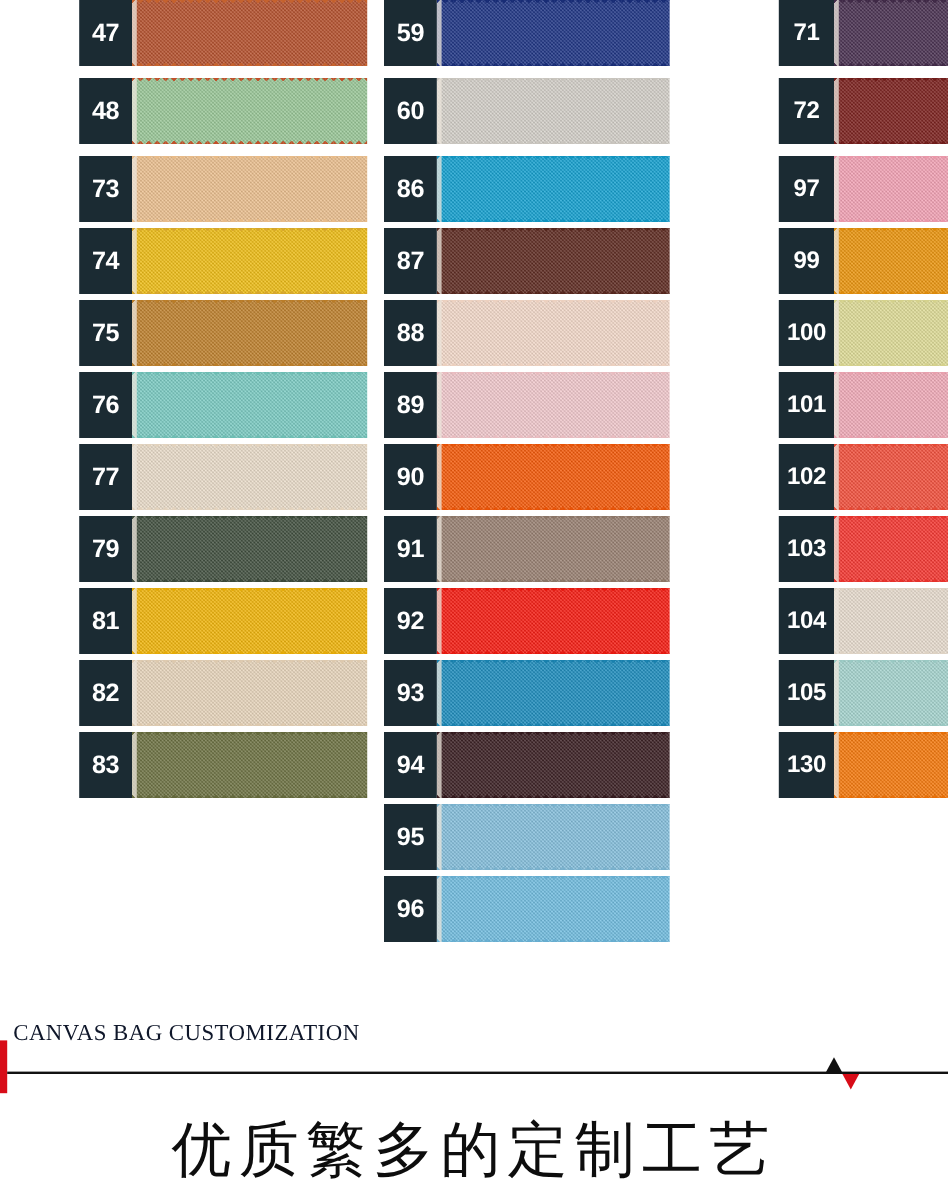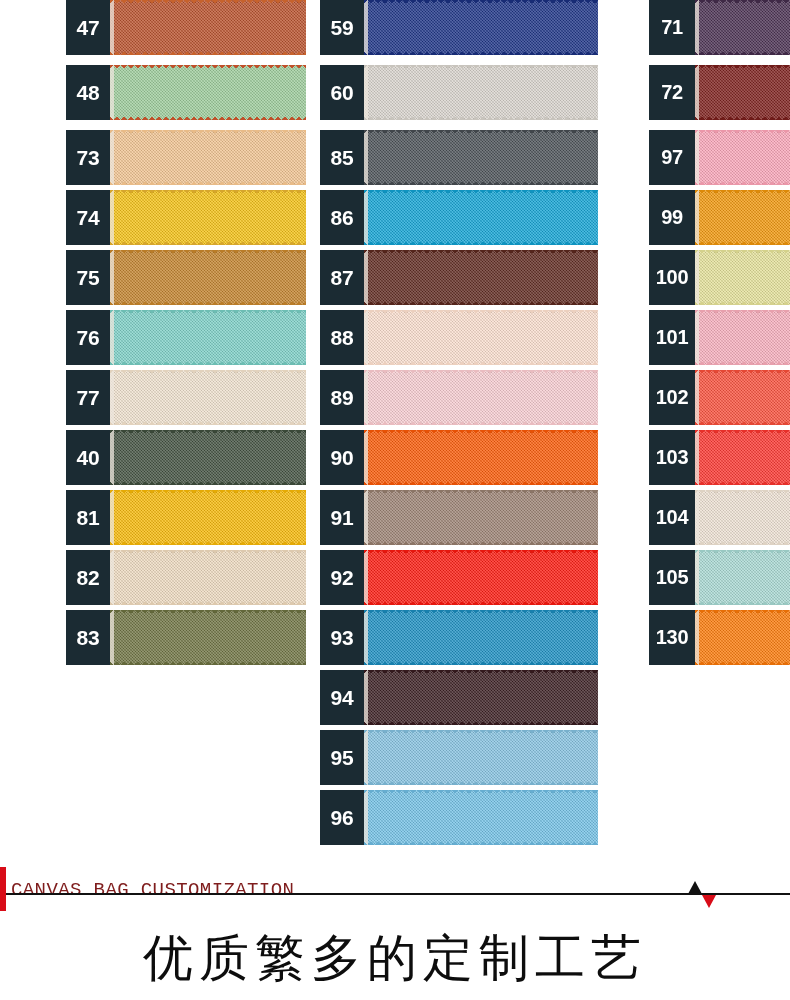--- a/index.html
+++ b/index.html
@@ -20,21 +20,21 @@
     position: absolute;
     left: 0; top: 0;
     width: 790px; height: 845px;
   }
   .swatch-column {
     position: absolute;
     top: 0;
     margin-left: 48px;
   }
   .swatch-column[data-col="0"] { left: 18px;  width: 240px; }
-  .swatch-column[data-col="1"] { left: 272px; width: 278px; }
+  .swatch-column[data-col="1"] { left: 272px; width: 238px; }
   .swatch-column[data-col="2"] { left: 558px; width: 243px; padding-left: 43px; }
 
   .swatch-row {
     position: relative;
     height: 55px;
     margin-bottom: 5px;
     display: flex;
     align-items: stretch;
     background: #fdfdfd;
   }
@@ -117,26 +117,26 @@
     background: #ffffff;
   }
   #footer-accent-bar {
     position: absolute;
     left: 0; top: 22px;
     width: 6px; height: 44px;
     background: #d80c18;
   }
   #footer-en-title {
     position: absolute;
-    left: 11px; top: 34px;
+    left: 11px; top: 6px;
     font-size: 19px;
     letter-spacing: 0.4px;
-    color: #7f1d1d;
+    color: #0f172a;
     white-space: nowrap;
-    font-family: Liberation Mono, monospace;
+    font-family: Liberation Serif, serif;
   }
   #footer-rule {
     position: absolute;
     left: 6px; top: 48px;
     width: 784px; height: 2px;
     background: #111111;
   }
   #marker-up {
     position: absolute;
     left: 688px; top: 36px;
@@ -227,21 +227,21 @@
       <div class="swatch-row">
         <div class="swatch-code">77</div>
         <div class="swatch-fabric" style="background: rgb(238, 224, 205);">
           <div class="fabric-weave"></div>
           <div class="fabric-selvedge"></div>
           <div class="pinked top" style="--edge: #e2d2bd;"></div>
           <div class="pinked bottom" style="--edge: #e2d2bd;"></div>
         </div>
       </div>
       <div class="swatch-row">
-        <div class="swatch-code">40</div>
+        <div class="swatch-code">79</div>
         <div class="swatch-fabric" style="background: rgb(65, 80, 63);">
           <div class="fabric-weave"></div>
           <div class="fabric-selvedge"></div>
           <div class="pinked top" style="--edge: #3a4838;"></div>
           <div class="pinked bottom" style="--edge: #3a4838;"></div>
         </div>
       </div>
       <div class="swatch-row">
         <div class="swatch-code">81</div>
         <div class="swatch-fabric" style="background: rgb(246, 184, 8);">
@@ -280,29 +280,20 @@
           <div class="pinked bottom" style="--edge: #182c75;"></div>
         </div>
       </div>
       <div class="swatch-row gap-after">
         <div class="swatch-code">60</div>
         <div class="swatch-fabric" style="background: rgb(215, 211, 204);">
           <div class="fabric-weave"></div>
           <div class="fabric-selvedge"></div>
           <div class="pinked top" style="--edge: #c8c4bd;"></div>
           <div class="pinked bottom" style="--edge: #c8c4bd;"></div>
-        </div>
-      </div>
-      <div class="swatch-row">
-        <div class="swatch-code">85</div>
-        <div class="swatch-fabric" style="background: rgb(74, 80, 86);">
-          <div class="fabric-weave"></div>
-          <div class="fabric-selvedge"></div>
-          <div class="pinked top" style="--edge: #41464b;"></div>
-          <div class="pinked bottom" style="--edge: #41464b;"></div>
         </div>
       </div>
       <div class="swatch-row">
         <div class="swatch-code">86</div>
         <div class="swatch-fabric" style="background: rgb(18, 163, 212);">
           <div class="fabric-weave"></div>
           <div class="fabric-selvedge"></div>
           <div class="pinked top" style="--edge: #0f93bf;"></div>
           <div class="pinked bottom" style="--edge: #0f93bf;"></div>
         </div>

